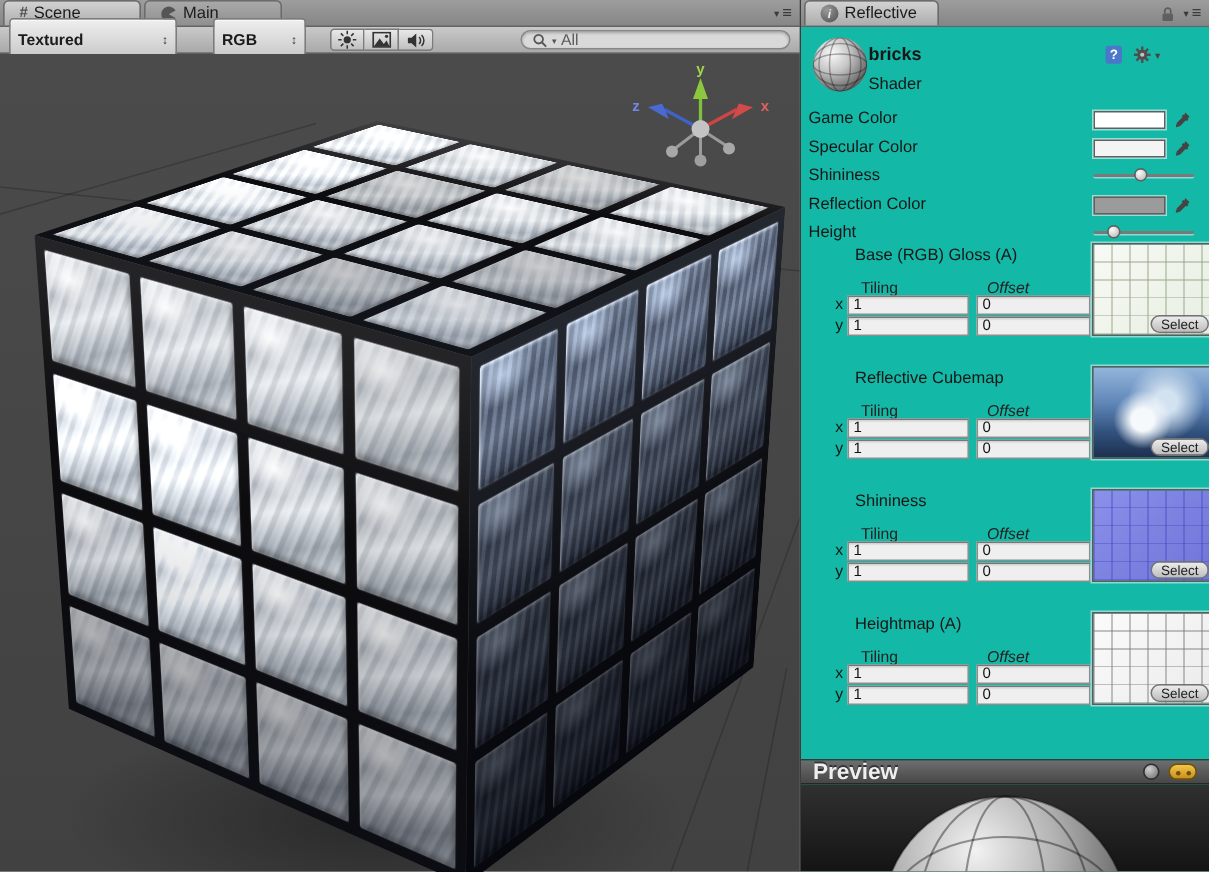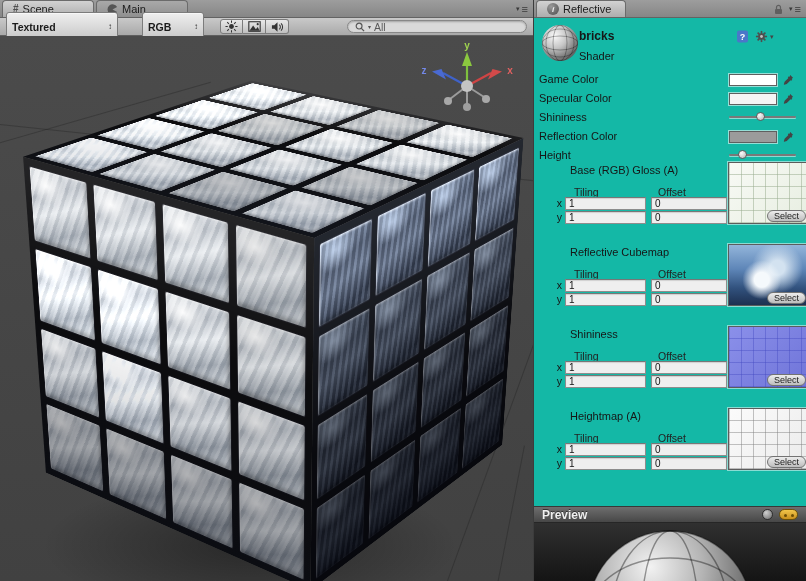--- a/index.html
+++ b/index.html
@@ -98,21 +98,21 @@
   .dropper { position:absolute; left:248px; width:13px; height:14px; display:flex; align-items:center; justify-content:center; }
   .slider { position:absolute; left:195px; width:67px; height:14px; }
   .slider .track { position:absolute; left:0; right:0; top:6px; height:2px; background:#797979; box-shadow:0 1px 0 rgba(255,255,255,.5); border-radius:1px; }
   .slider .thumb { position:absolute; top:2px; width:9px; height:9px; border-radius:50%; border:1px solid #5e5e5e;
                    background:radial-gradient(circle at 35% 30%, #fbfbfb, #b3b3b3); }
   .sl-shin .thumb { left:27px; } .sl-height .thumb { left:9px; }
 
   .tex-slot { position:absolute; left:0; width:272px; height:80px; }
   .slot-label { position:absolute; left:5px; top:0;margin-left:31px; }
   .col-head { position:absolute; top:22px; font-size:10.5px; color:#222; }
-  .ch-tiling { left:40px; } .ch-offset { left:124px; }
+  .ch-tiling { left:40px; } .ch-offset { left:124px;font-style:italic; }
   .axis-row { position:absolute; left:0; height:13px; }
   .row-x { top:33px; } .row-y { top:47px; }
   .axis-label { position:absolute; left:16px; width:12px; text-align:right; font-size:10.5px; }
   .num { position:absolute; height:13px; font-size:10px; color:#111; padding:0 3px; background:#efefef; border:1px solid #8d8d8d; border-top-color:#777;
          box-shadow:inset 0 1px 1px rgba(0,0,0,.13); font-family:"Liberation Sans",sans-serif; outline:none; }
   .num-tiling { left:31px; width:81px; } .num-offset { left:117px; width:76px; }
   .thumb-box { position:absolute; left:194px; top:-2px; width:80px; height:62px; border:1px solid #5c5c5c; box-shadow:0 0 0 1px rgba(255,255,255,.5); }
   .select-btn { position:absolute; right:1px; bottom:1px; height:12px; line-height:10px; font-size:9px; padding:0 6px; color:#1d1d1d;
                 background:linear-gradient(#ececec,#bdbdbd); border:1px solid #737373; border-radius:6px; font-family:"Liberation Sans",sans-serif; }
   .th-gloss { background:
@@ -128,21 +128,21 @@
       repeating-linear-gradient(90deg, rgba(62,68,190,.38) 0 1px, transparent 1px 12px),
       linear-gradient(135deg,#8b90ea,#6f74d8); }
   .th-height { background:
       repeating-linear-gradient(0deg, rgba(122,122,122,.45) 0 1px, transparent 1px 12px),
       repeating-linear-gradient(90deg, rgba(122,122,122,.45) 0 1px, transparent 1px 12px),
       linear-gradient(135deg,#fbfbfb,#ebebeb); }
   #slot0 { top:146px; } #slot1 { top:228px; } #slot2 { top:310px; } #slot3 { top:392px; }
 
   .preview-bar { position:absolute; left:0; top:488px; width:272px; height:17px; background:linear-gradient(#6e6e6e,#474747);
                  border-top:1px solid #383838; border-bottom:1px solid #262626; display:flex; align-items:center; padding:0 8px; }
-  .preview-bar .pv-title { color:#efefef; font-weight:bold; font-size:12px; text-shadow:0 -1px 0 rgba(0,0,0,.5); }
+  .preview-bar .pv-title { color:#efefef; font-weight:bold; font-size:15px; text-shadow:0 -1px 0 rgba(0,0,0,.5); }
   .pv-btns { margin-left:auto; display:flex; align-items:center; gap:6px; }
   .pv-sphere-btn { width:11px; height:11px; border-radius:50%; background:radial-gradient(circle at 35% 30%, #cfcfcf, #6a6a6a); border:1px solid #2e2e2e; }
   .pv-toggle { width:19px; height:11px; border-radius:6px; background:linear-gradient(#f2c64a,#c8901e); border:1px solid #6d5208; position:relative; }
   .pv-toggle::before, .pv-toggle::after { content:""; position:absolute; top:3.5px; width:3px; height:3px; border-radius:50%; background:#6d4f06; }
   .pv-toggle::before { left:4px; } .pv-toggle::after { left:11px; }
   .preview-body { position:absolute; left:0; top:505px; width:272px; height:58px; background:linear-gradient(#303030,#141414); overflow:hidden; }
   .preview-body svg { position:absolute; left:50%; transform:translateX(-50%); bottom:-2px; }
 </style>
 </head>
 <body>

